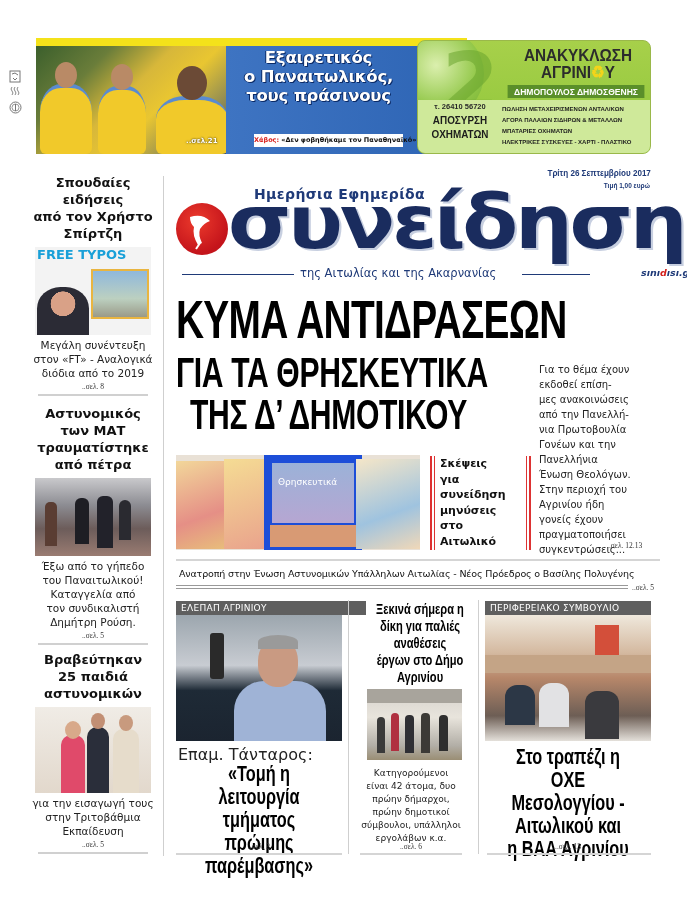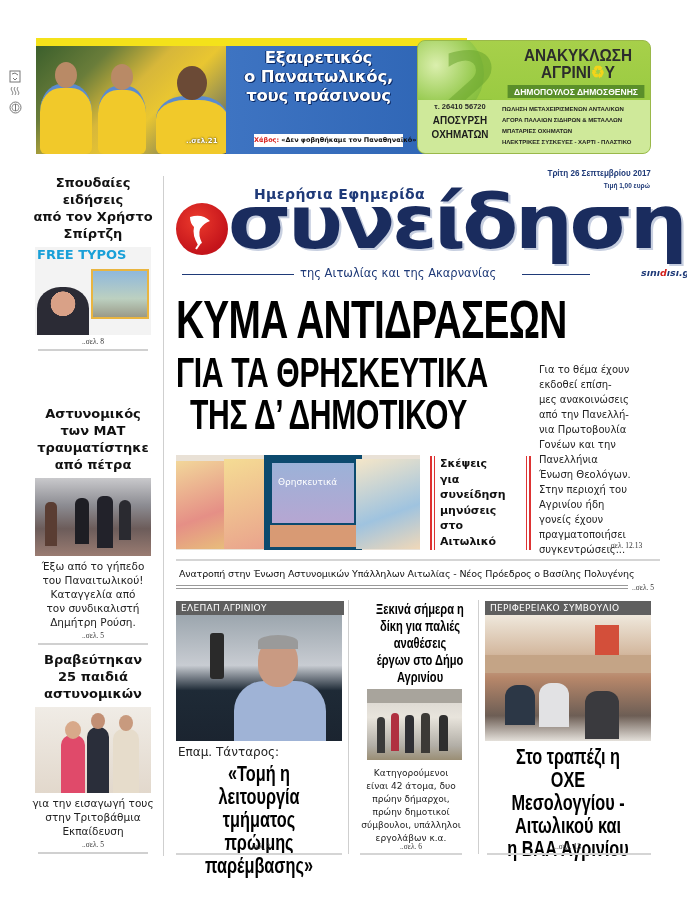--- a/index.html
+++ b/index.html
@@ -158,20 +158,25 @@
   <div class="side-title">
     <div>Σπουδαίες</div>
     <div>ειδήσεις</div>
     <div>από τον Χρήστο</div>
     <div>Σπίρτζη</div>
   </div>
   <div class="side-photo" style="height:88px;background:#f3f3f3;">
     <div style="position:absolute;left:2px;top:2px;font-size:13px;line-height:12px;font-weight:bold;color:#19a0d8;font-family:'DejaVu Sans',sans-serif;">FREE TYPOS</div>
     <div style="position:absolute;left:56px;top:22px;width:58px;height:50px;background:linear-gradient(180deg,#8fb8dc,#bcd0c0 60%,#9a9a88);border:2px solid #e9b540;"></div>
     <div style="position:absolute;left:2px;top:40px;width:52px;height:48px;border-radius:45% 45% 0 0;background:radial-gradient(circle at 50% 35%,#d9a187 0 30%,#2b2b35 31%);"></div>
+  </div>
+  <div class="side-text">
+    <div>Μεγάλη συνέντευξη</div>
+    <div>στον «FT» - Αναλογικά</div>
+    <div>διόδια από το 2019</div>
   </div>
   <div class="page-ref">..σελ. 8</div>
   <div class="side-rule"></div>
 </div>
 
 <div class="side-block" style="top:405px;">
   <div class="side-title">
     <div>Αστυνομικός</div>
     <div>των ΜΑΤ</div>
     <div>τραυματίστηκε</div>
@@ -249,21 +254,21 @@
   <div>Αγρινίου ήδη</div>
   <div>γονείς έχουν</div>
   <div>πραγματοποιήσει</div>
   <div>συγκεντρώσεις...</div>
 </div>
 <div class="abs lead-ref">..σελ. 12.13</div>
 
 <div class="abs books-photo">
   <div class="book" style="left:0;top:6px;width:60px;height:88px;background:linear-gradient(160deg,#f2d79a,#e58f86 60%,#e8c27a);"></div>
   <div class="book" style="left:48px;top:4px;width:50px;height:90px;background:linear-gradient(160deg,#f5dc94,#e9a18c);"></div>
-  <div class="book" style="left:88px;top:0;width:98px;height:95px;background:#0c4a6e;">
+  <div class="book" style="left:88px;top:0;width:98px;height:95px;background:#1d4ed8;">
     <div style="position:absolute;left:8px;top:8px;width:82px;height:60px;background:linear-gradient(180deg,#9bb2d8,#b6a6d2);"></div>
     <div style="position:absolute;left:14px;top:22px;font-size:9px;color:#fff;font-family:'DejaVu Sans',sans-serif;">Θρησκευτικά</div>
     <div style="position:absolute;left:6px;top:70px;width:86px;height:22px;background:#d89a74;"></div>
   </div>
   <div class="book" style="left:180px;top:4px;width:64px;height:90px;background:linear-gradient(160deg,#f5e6c8,#9fc3df 60%,#f0d8b8);"></div>
 </div>
 
 <div class="thoughts-bar" style="left:430px;"></div>
 <div class="thoughts-bar" style="left:434px;width:1px;"></div>
 <div class="abs thoughts">
@@ -276,29 +281,29 @@
 </div>
 <div class="thoughts-bar" style="left:526px;width:1px;"></div>
 <div class="thoughts-bar" style="left:529px;"></div>
 
 <div class="hline" style="left:176px;top:559px;width:484px;"></div>
 <div class="abs strip-text">Ανατροπή στην Ένωση Αστυνομικών Υπάλληλων Αιτωλίας - Νέος Πρόεδρος ο Βασίλης Πολυγένης</div>
 <div class="hline" style="left:176px;top:585px;width:452px;height:1px;background:#999;"></div>
 <div class="hline" style="left:176px;top:588px;width:452px;height:1px;background:#999;"></div>
 <div class="abs strip-ref">..σελ. 5</div>
 
-<div class="section-label" style="left:176px;top:601px;width:168px;">ΕΛΕΠΑΠ ΑΓΡΙΝΙΟΥ</div>
+<div class="section-label" style="left:176px;top:601px;width:190px;">ΕΛΕΠΑΠ ΑΓΡΙΝΙΟΥ</div>
 <div class="label-notch" style="left:186px;top:615px;"></div>
 <div class="abs" style="left:176px;top:615px;width:166px;height:126px;background:linear-gradient(180deg,#9ca6ae 0%,#c8ccd2 40%,#1e2a36 60%,#1b2430 100%);">
   <div style="position:absolute;left:34px;top:18px;width:14px;height:46px;background:#2a2a2a;border-radius:3px;"></div>
   <div style="position:absolute;left:58px;top:66px;width:92px;height:60px;background:#9fb3d6;border-radius:30px 30px 0 0;"></div>
   <div style="position:absolute;left:82px;top:24px;width:40px;height:48px;background:#c99a82;border-radius:45%;"></div>
   <div style="position:absolute;left:82px;top:20px;width:40px;height:14px;background:#9a9a9a;border-radius:50% 50% 0 0;"></div>
 </div>
-<div class="abs" style="left:178px;top:745px;font-family:'DejaVu Sans',sans-serif;font-size:12px;color:#222;">Επαμ. Τάνταρος:</div>
+<div class="abs" style="left:178px;top:745px;font-family:'DejaVu Sans',sans-serif;font-size:16px;color:#222;">Επαμ. Τάνταρος:</div>
 <div class="col-title cond" style="left:166px;top:762px;width:186px;font-size:22px;line-height:23px;transform:scaleX(0.74);">
   <div>«Τομή η λειτουργία</div>
   <div>τμήματος πρώιμης</div>
   <div>παρέμβασης»</div>
 </div>
 <div class="center-ref" style="left:176px;top:842px;width:166px;">..σελ. 3</div>
 <div class="hline" style="left:176px;top:853px;width:166px;"></div>
 
 <div class="vdivider" style="left:348px;top:600px;height:254px;"></div>
 

